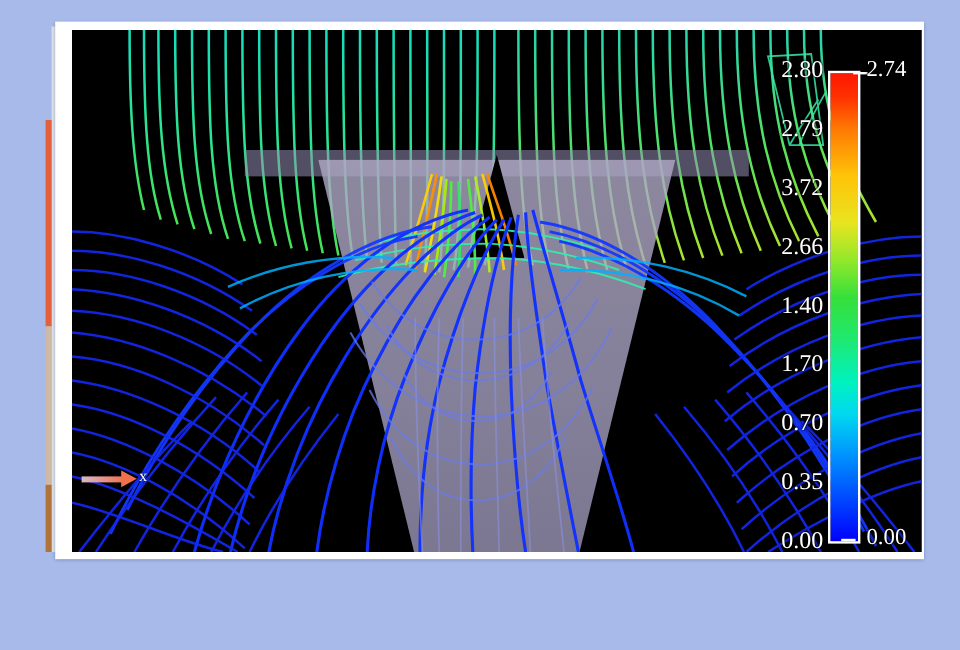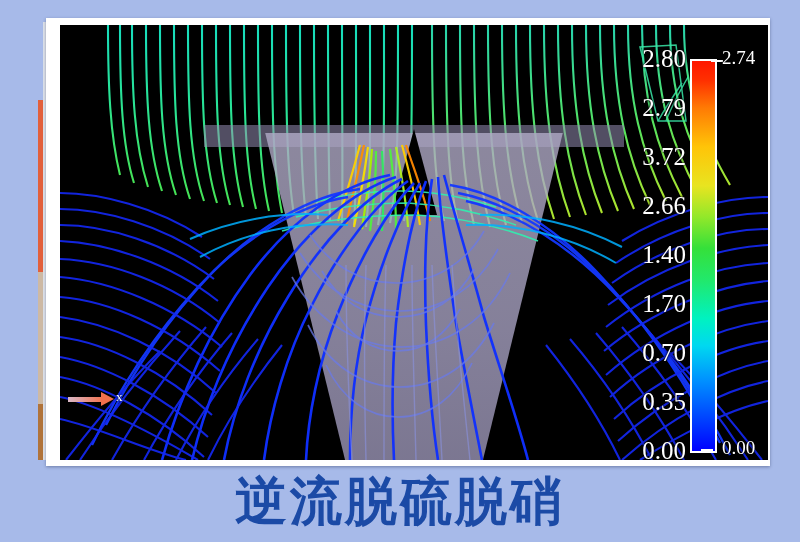--- a/index.html
+++ b/index.html
@@ -77,21 +77,21 @@
       #00f2c0 34%, #22e86a 44%, #35e03a 52%, #92e82a 60%,
       #e8e420 68%, #ffc408 78%, #ff7a04 88%, #ff3000 95%, #ff1800 100%);
   }
   .tick-col{
     position:absolute; left:548px; top:30px;
     width:78px; height:398px;
   }
   .tick{
     position:absolute; right:0;
     color:#fff; font-family:"Liberation Serif",serif;
-    font-size:25px; text-align:right; white-space:nowrap;
+    font-size:20px; text-align:right; white-space:nowrap;
     text-shadow:0 0 3px #000,0 0 2px #000;
     transform:translateY(-50%);
   }
   .range-lab{
     position:absolute; color:#fff;
     font-family:"Liberation Serif",serif; font-size:19px;
     white-space:nowrap; text-shadow:0 0 3px #000,0 0 2px #000;
   }
   .range-top{left:662px; top:22px;}
   .range-bot{left:662px; top:412px;}
@@ -354,15 +354,14 @@
         <div class="bar"></div>
         <div class="range-dash dash-top"></div>
         <div class="range-dash dash-bot"></div>
         <div class="range-lab range-top">2.74</div>
         <div class="range-lab range-bot">0.00</div>
 
       </div>
     </div>
   </div>
 
-  <div class="caption">逆流脱硫脱硝</div>
 
 </div>
 
 </body></html>

